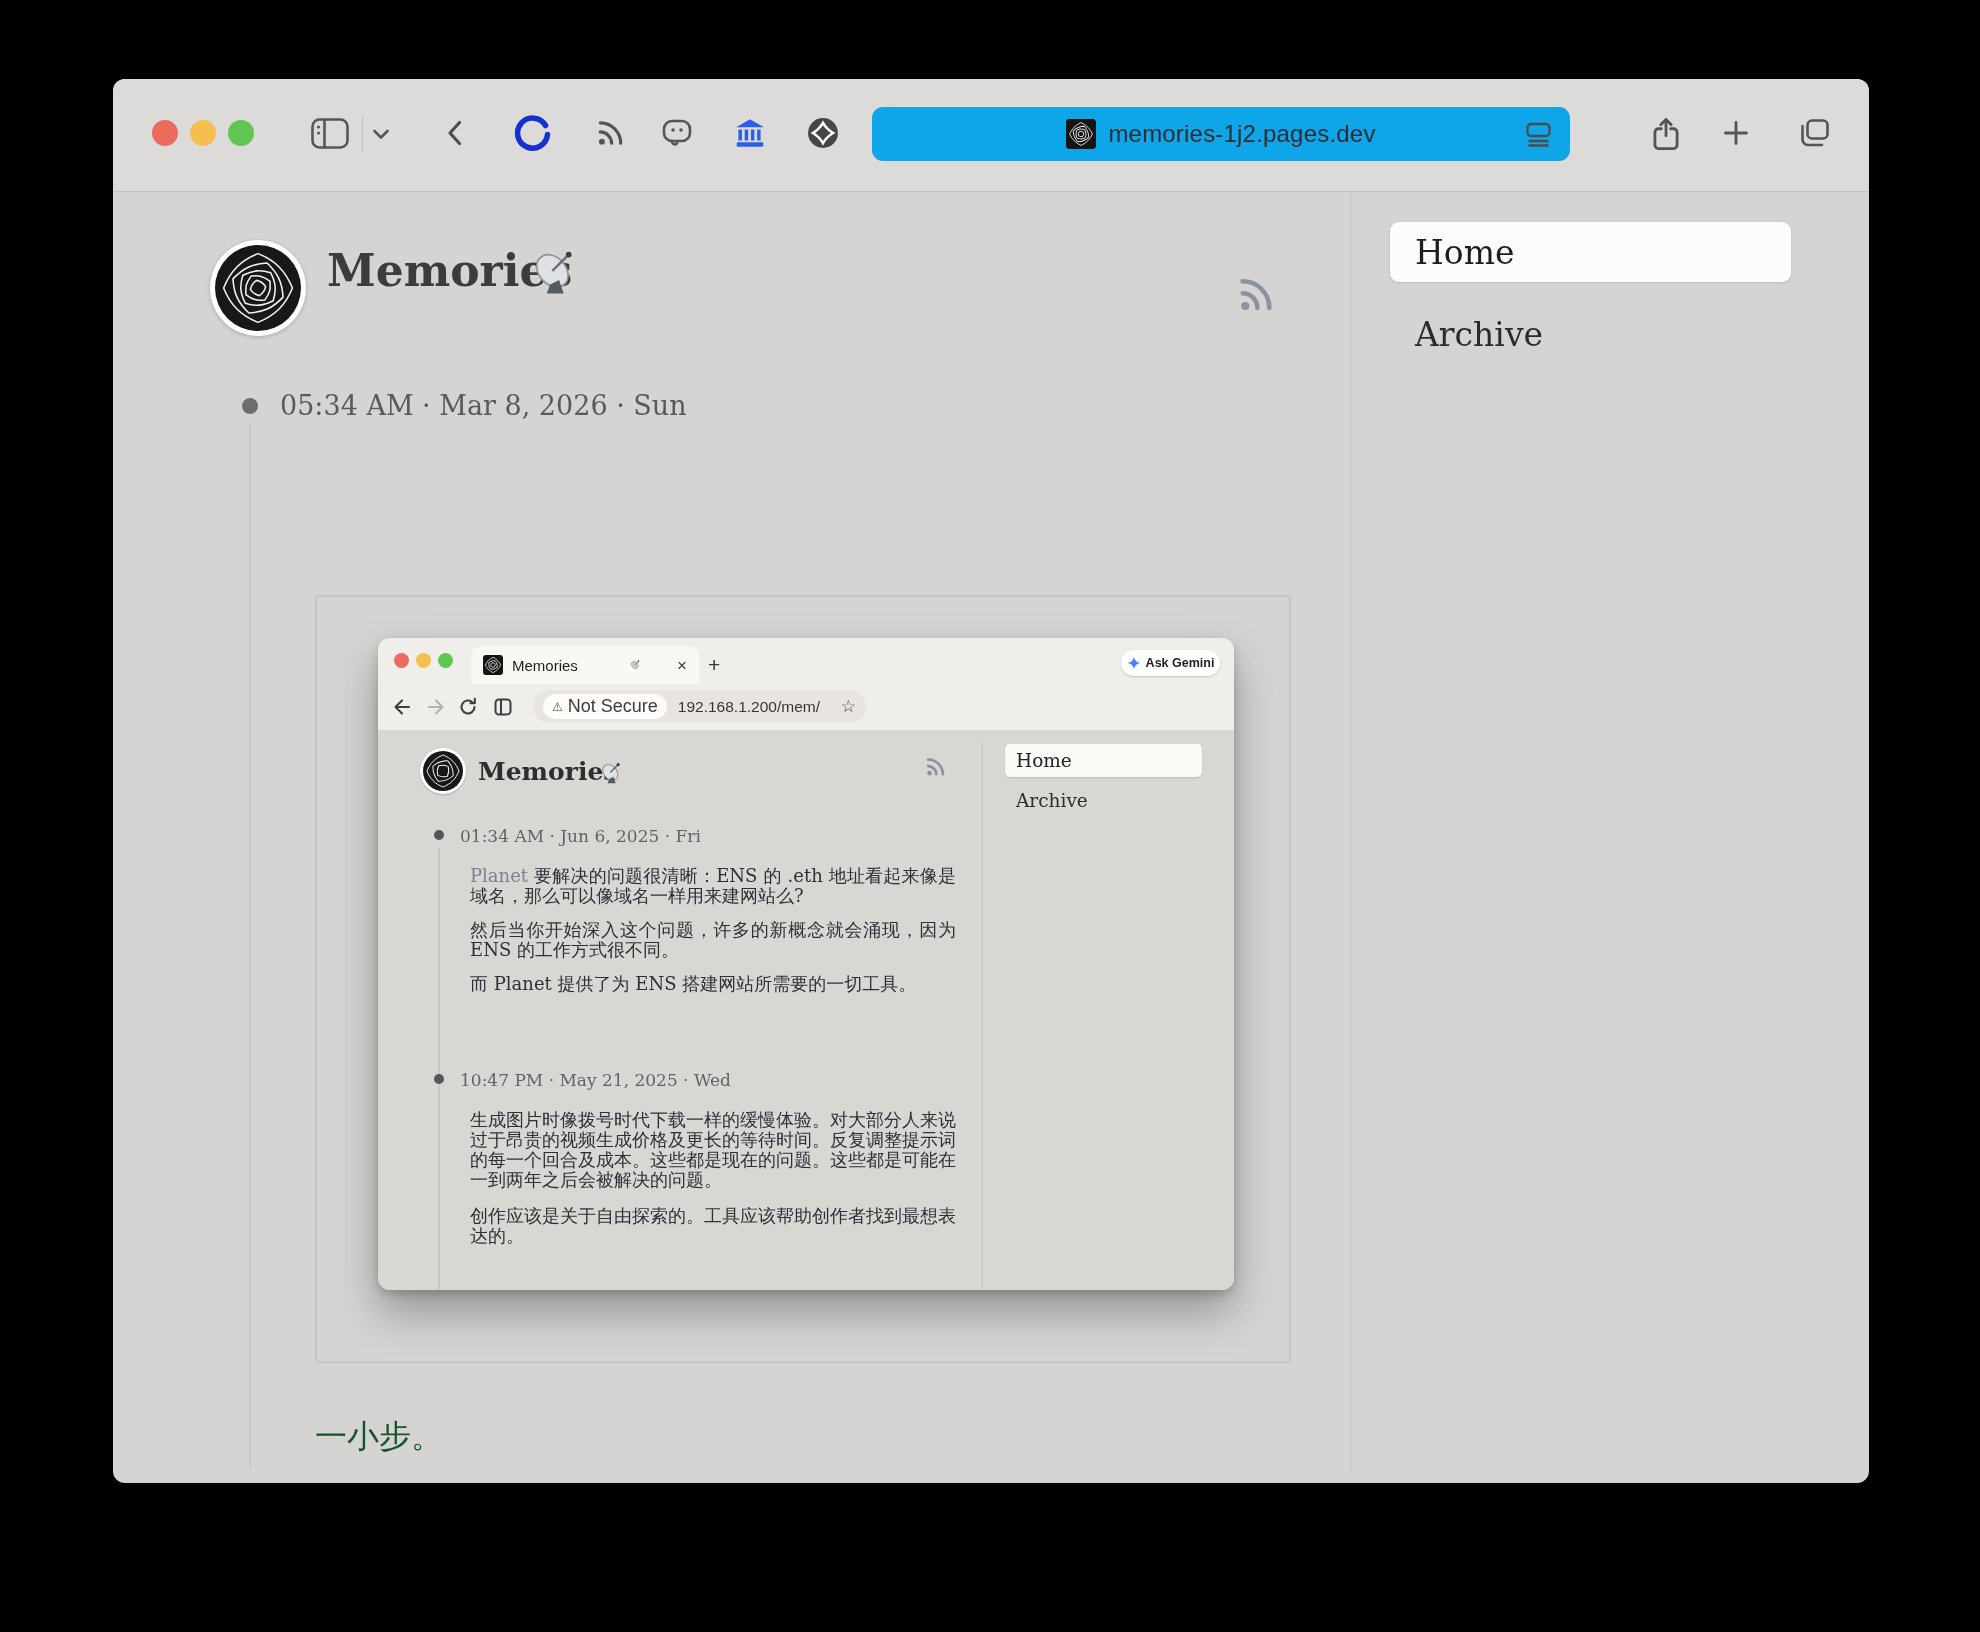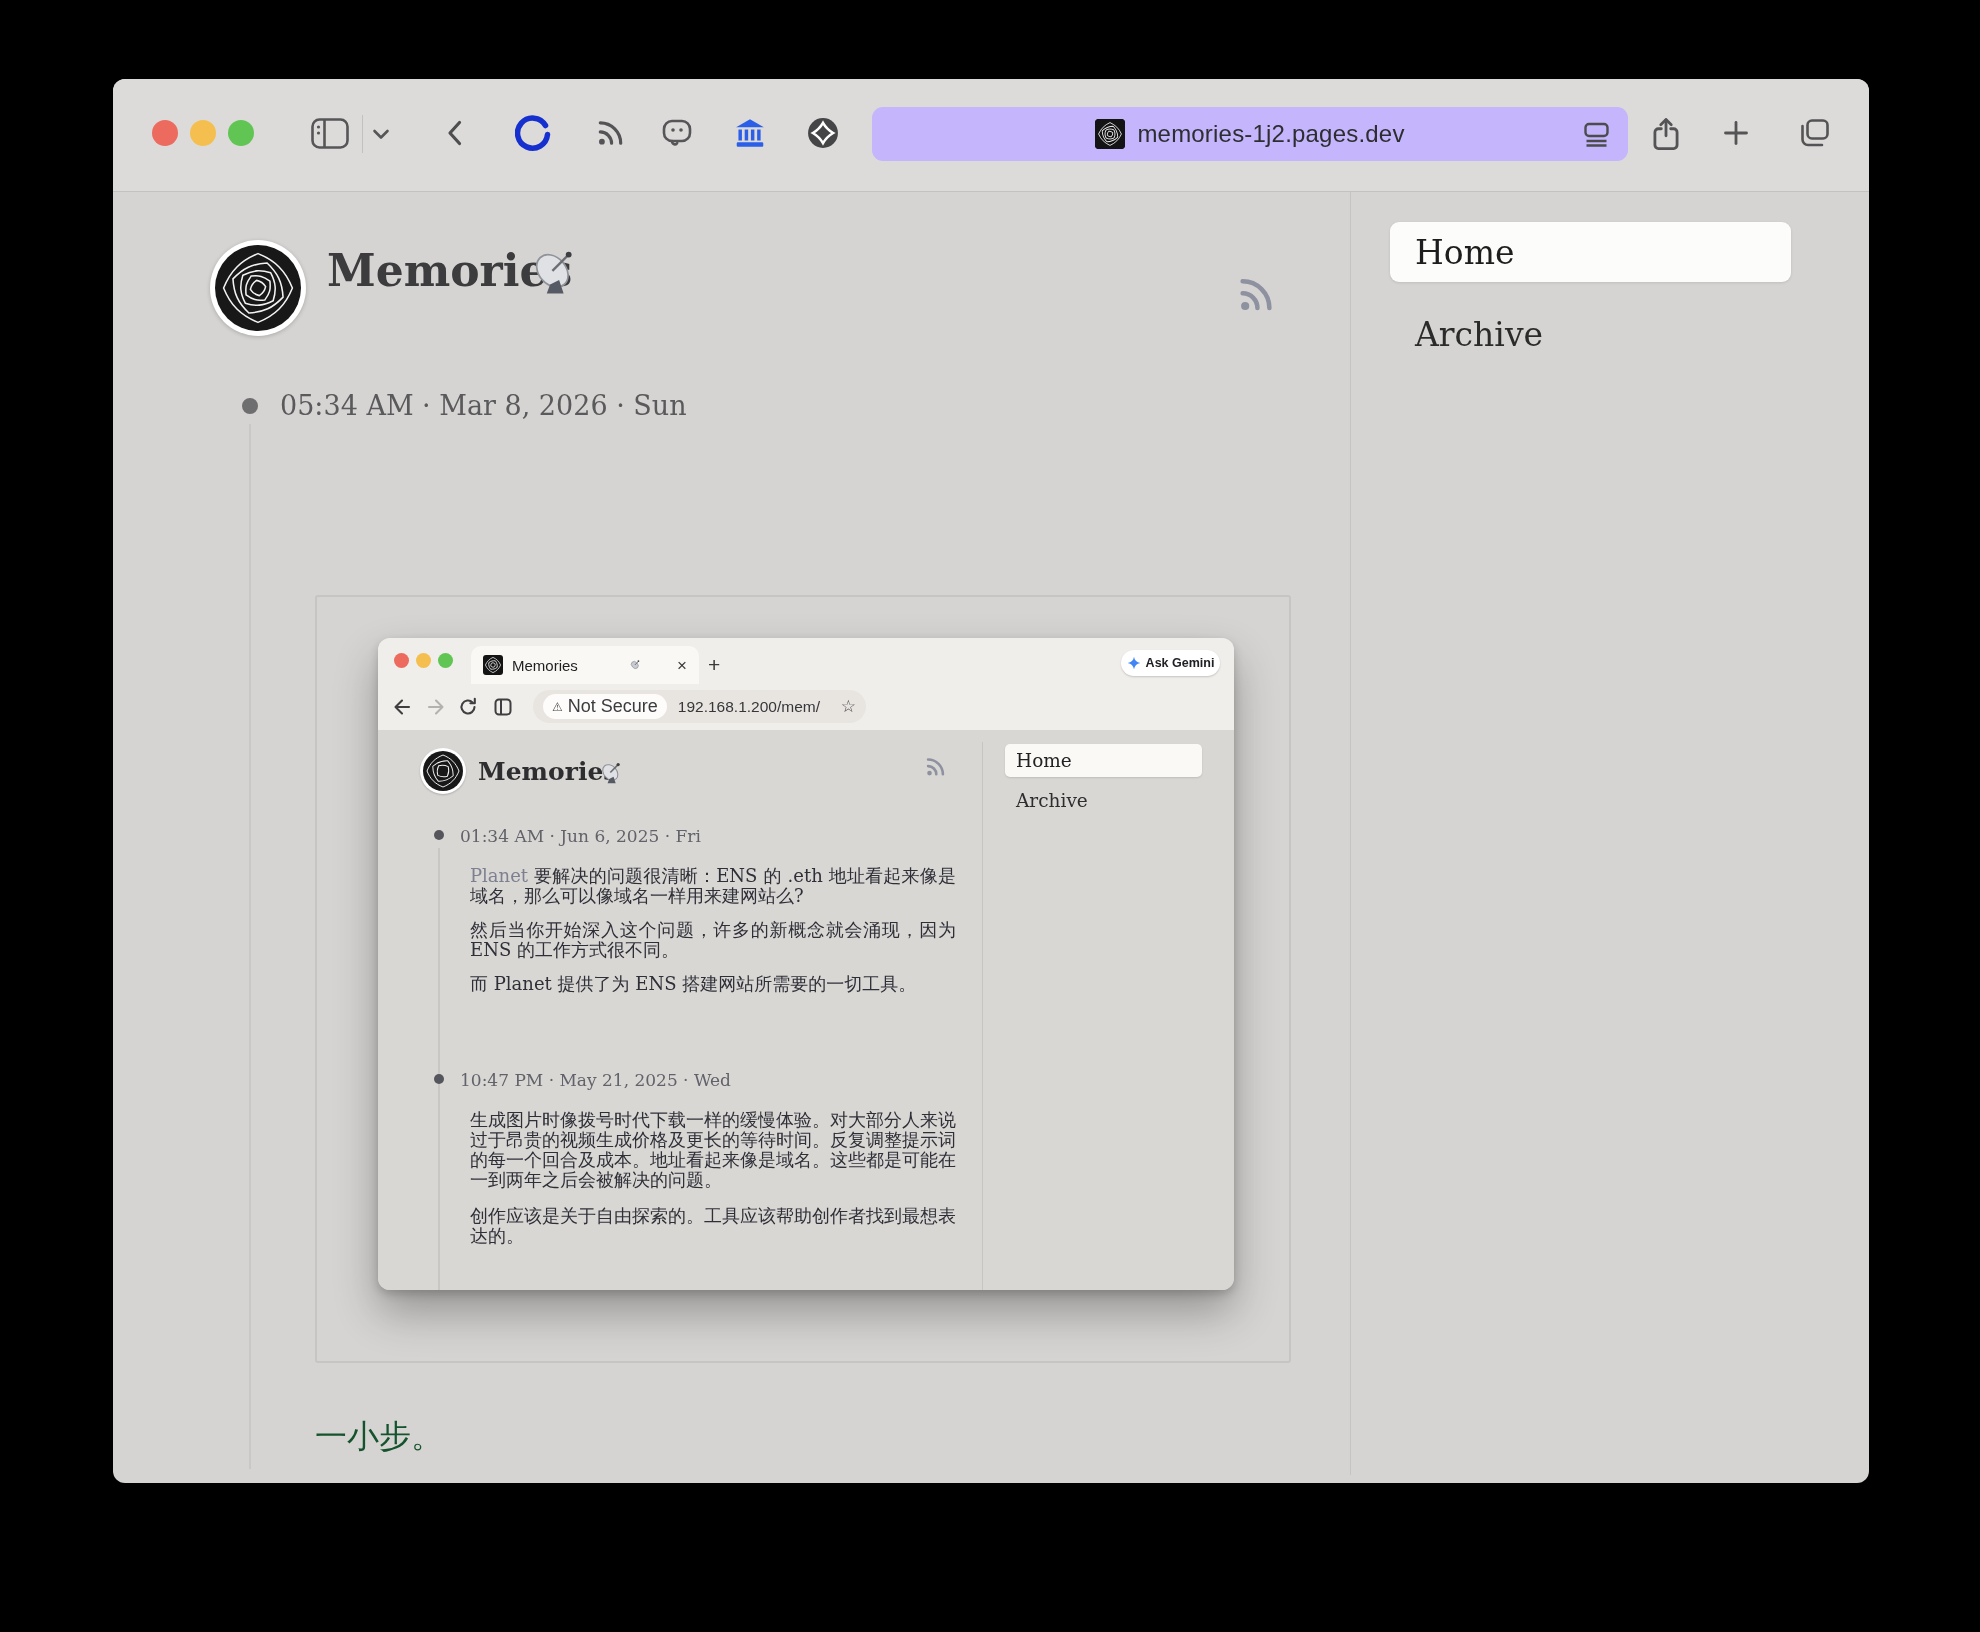--- a/index.html
+++ b/index.html
@@ -6,21 +6,21 @@
   body{width:1980px;height:1632px;background:#000;position:relative;
        font-family:"Liberation Sans","DejaVu Sans",sans-serif;overflow:hidden}
   .abs{position:absolute}
   .window{left:113px;top:79px;width:1756px;height:1404px;background:#d5d4d2;
           border-radius:12px;overflow:hidden}
   
   .toolbar{left:0;top:0;width:100%;height:112px;background:#dcdbd9;
            border-bottom:1px solid #c3c2c0}
   .light{width:26px;height:26px;border-radius:50%;top:41px}
   .tb-div{width:1px;background:#c2c1bf}
-  .urlfield{left:759px;top:28px;width:756px;height:54px;background:#c4b5fd;border-radius:11px;
+  .urlfield{left:759px;top:28px;width:698px;height:54px;background:#0ea5e9;border-radius:11px;
             display:flex;align-items:center;justify-content:center;gap:12px}
   .urltext{font-size:24px;color:#2e2e30;letter-spacing:.2px}
   .favicon{width:30px;height:30px;border-radius:4px;background:#111;overflow:hidden;flex:0 0 auto}
   
   .serif{font-family:"DejaVu Serif","Liberation Serif",serif}
   .side-div{left:1237px;top:112px;width:1px;height:1284px;background:#c5c4c2}
   .navbox{left:1277px;top:143px;width:401px;height:60px;background:#fcfcfa;border-radius:9px;
           box-shadow:0 1px 3px rgba(0,0,0,.10);display:flex;align-items:center;padding-left:25px;box-sizing:border-box}
   .navbox span{font-size:33px;color:#1d1d1d}
   .nav-archive{left:1302px;top:236px;font-size:33px;color:#2b2b2b}
@@ -342,21 +342,21 @@
         <div class="abs idate serif" style="left:82px;top:96px">01:34 AM · Jun 6, 2025 · Fri</div>
         <div class="abs ipara serif" style="left:92px;top:136px">
           <p><span class="ilink">Planet</span><span> 要解决的问题很清晰：ENS 的 .eth 地址看起来像是域名，那么可以像域名一样用来建网站么?</span></p>
           <p>然后当你开始深入这个问题，许多的新概念就会涌现，因为 ENS 的工作方式很不同。</p>
           <p>而 Planet 提供了为 ENS 搭建网站所需要的一切工具。</p>
         </div>
 
         <div class="abs bullet" style="left:56px;top:344px;width:10px;height:10px;background:#55555c"></div>
         <div class="abs idate serif" style="left:82px;top:340px">10:47 PM · May 21, 2025 · Wed</div>
         <div class="abs ipara serif" style="left:92px;top:380px">
-          <p style="margin-bottom:16px">生成图片时像拨号时代下载一样的缓慢体验。对大部分人来说过于昂贵的视频生成价格及更长的等待时间。反复调整提示词的每一个回合及成本。地址看起来像是域名。这些都是可能在一到两年之后会被解决的问题。</p>
+          <p style="margin-bottom:16px">生成图片时像拨号时代下载一样的缓慢体验。对大部分人来说过于昂贵的视频生成价格及更长的等待时间。反复调整提示词的每一个回合及成本。这些都是现在的问题。这些都是可能在一到两年之后会被解决的问题。</p>
           <p>创作应该是关于自由探索的。工具应该帮助创作者找到最想表达的。</p>
         </div>
       </div>
     </div>
   </div>
 
   <div class="abs closing serif">一小步。</div>
 </div>
 
 </body></html>

